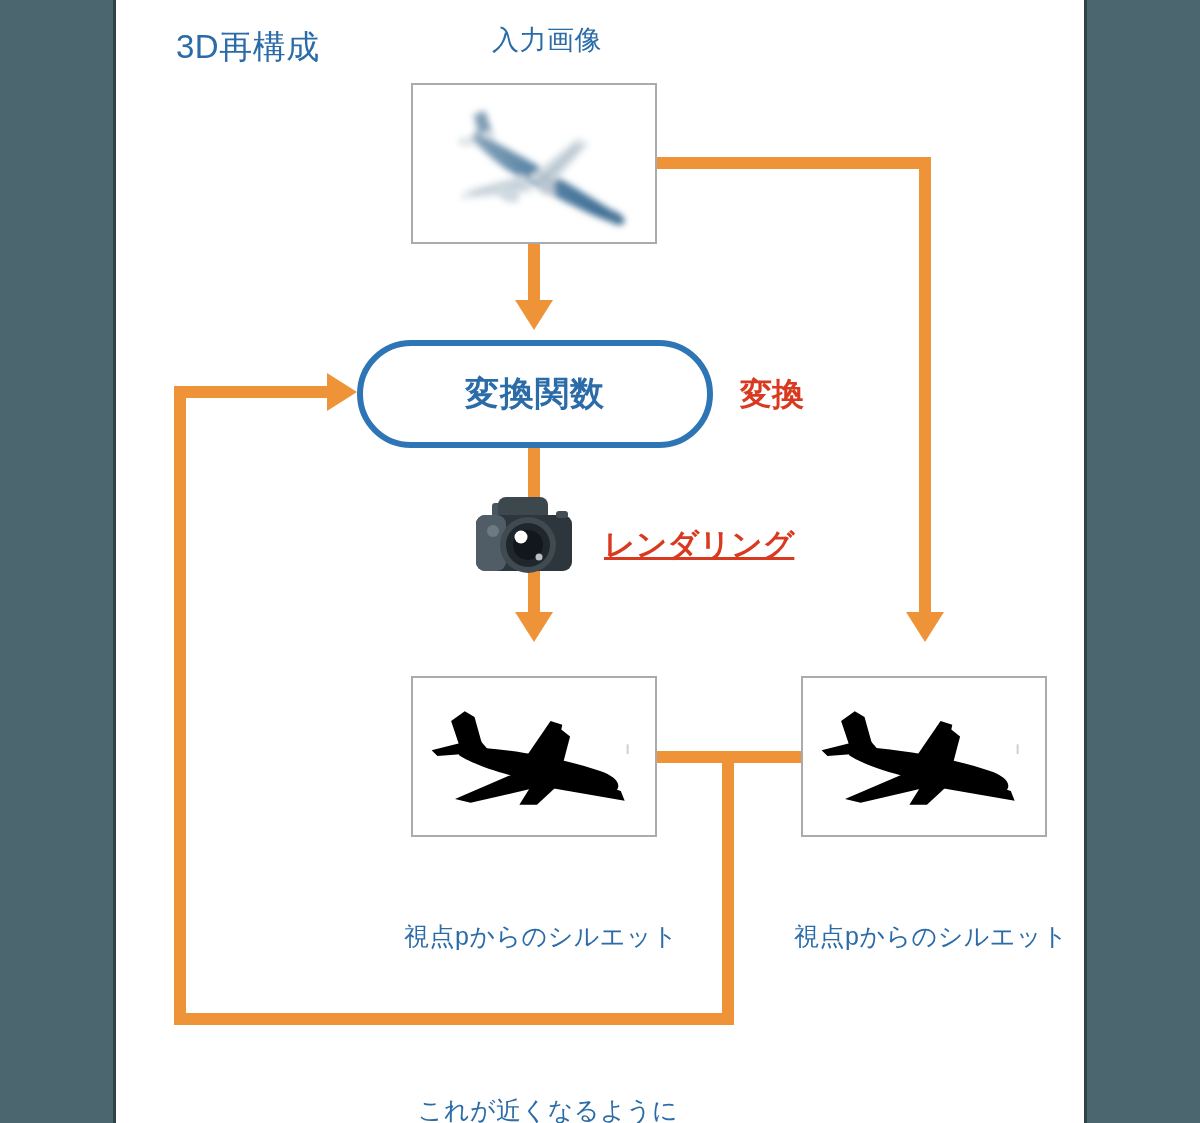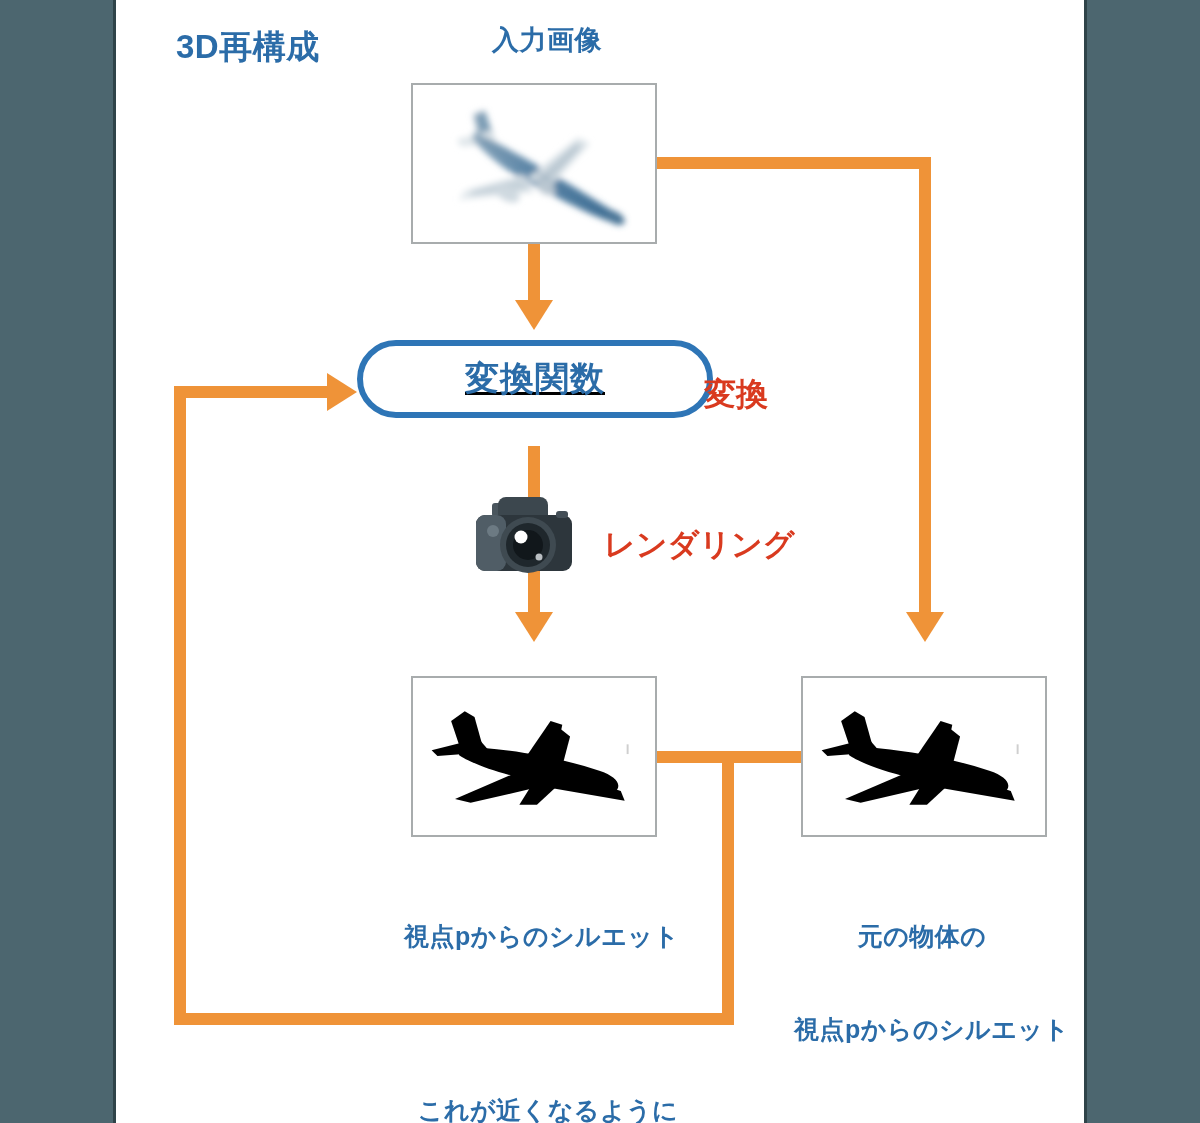--- a/index.html
+++ b/index.html
@@ -38,64 +38,63 @@
     position: absolute;
     left: 1084px; top: 0;
     width: 3px; height: 1123px;
     background: #2f4349;
   }
 
   
   .ttl {
     position: absolute;
     color: #2b6ca8;
-    font-weight: bold;
+    font-weight: normal;
     letter-spacing: .5px;
     white-space: pre;
     line-height: 1.25;
   }
   #title        { left: 176px;  top: 26px;  font-size: 33px; }
   #lbl-input    { left: 468px;  top: 24px;  font-size: 27px; }
   #lbl-recon    { left: 404px;  top: 858px; font-size: 25px; text-align: center; width: 256px; }
   #lbl-orig     { left: 794px;  top: 858px; font-size: 25px; text-align: center; width: 256px; }
   #lbl-bottom   { left: 398px;  top: 1032px;font-size: 25px; text-align: center; width: 300px; }
 
   .red {
     position: absolute;
     color: #d93a1f;
     font-weight: bold;
     white-space: pre;
   }
   #lbl-henkan   { left: 740px; top: 373px; font-size: 32px; }
-  #lbl-render   { left: 604px; top: 524px; font-size: 31px; }
+  #lbl-render   { left: 604px; top: 524px; font-size: 31px; text-decoration: underline; }
 
   
   .imgbox {
     position: absolute;
     background: #ffffff;
     border: 2px solid #a8acad;
     box-sizing: border-box;
     overflow: hidden;
   }
   #box-input { left: 411px; top: 83px;  width: 246px; height: 161px; }
   #box-recon { left: 411px; top: 676px; width: 246px; height: 161px; }
   #box-orig  { left: 801px; top: 676px; width: 246px; height: 161px; }
 
   #fn-box {
     position: absolute;
     left: 357px; top: 340px;
-    width: 356px; height: 78px;
+    width: 356px; height: 108px;
     box-sizing: border-box;
     border: 6px solid #2e75b6;
     border-radius: 54px;
     background: #ffffff;
     display: flex;
     align-items: center;
     justify-content: center;
-    text-decoration: underline;
   }
   #fn-label {
     color: #2b6ca8;
     font-weight: bold;
     font-size: 34px;
     letter-spacing: 1px;
   }
 
   
   .conn { position: absolute; background: #ef9338; }
@@ -256,30 +255,29 @@
           <ellipse cx="96" cy="88" rx="12" ry="8" transform="rotate(10 96 88)"></ellipse>
         </g>
         <rect x="218" y="68" width="2" height="10" fill="#cfcfcf"></rect>
       </svg>
     </div>
 
     <div class="ttl" id="title" style="left:60px;">3D再構成</div>
 
     <div class="ttl" id="lbl-input" style="left:352px;margin-left:24px;">入力画像</div>
 
-    <div class="red" id="lbl-henkan" style="left:588px;">変換</div>
+    <div class="red" id="lbl-henkan" style="left:624px;">変換</div>
 
     <div class="red" id="lbl-render" style="left:488px;">レンダリング</div>
 
     <div class="ttl" id="lbl-recon" style="left:288px;">
       <div>視点pからのシルエット</div>
     </div>
 
     <div class="ttl" id="lbl-orig" style="left:678px;">
-      <div>元の物体の</div>
       <div>視点pからのシルエット</div>
     </div>
 
     <div class="ttl" id="lbl-bottom" style="left:282px;">
       <div>これが近くなるように</div>
       
     </div>
 
   </div>
   <div class="edge-rule-right"></div>

